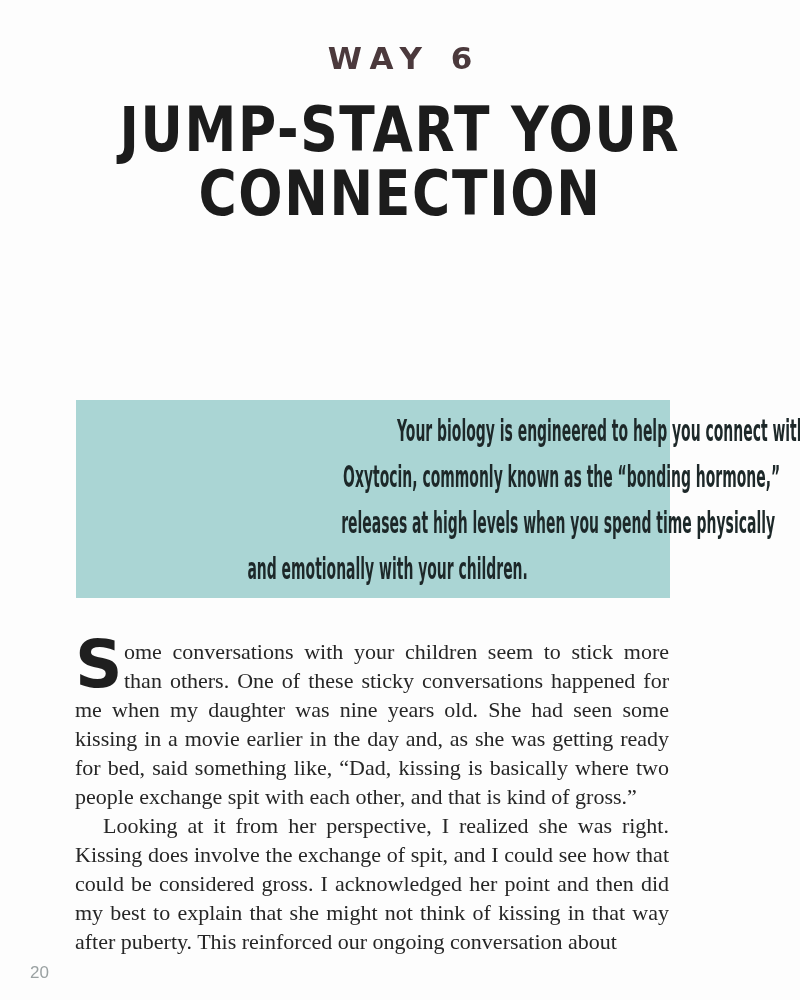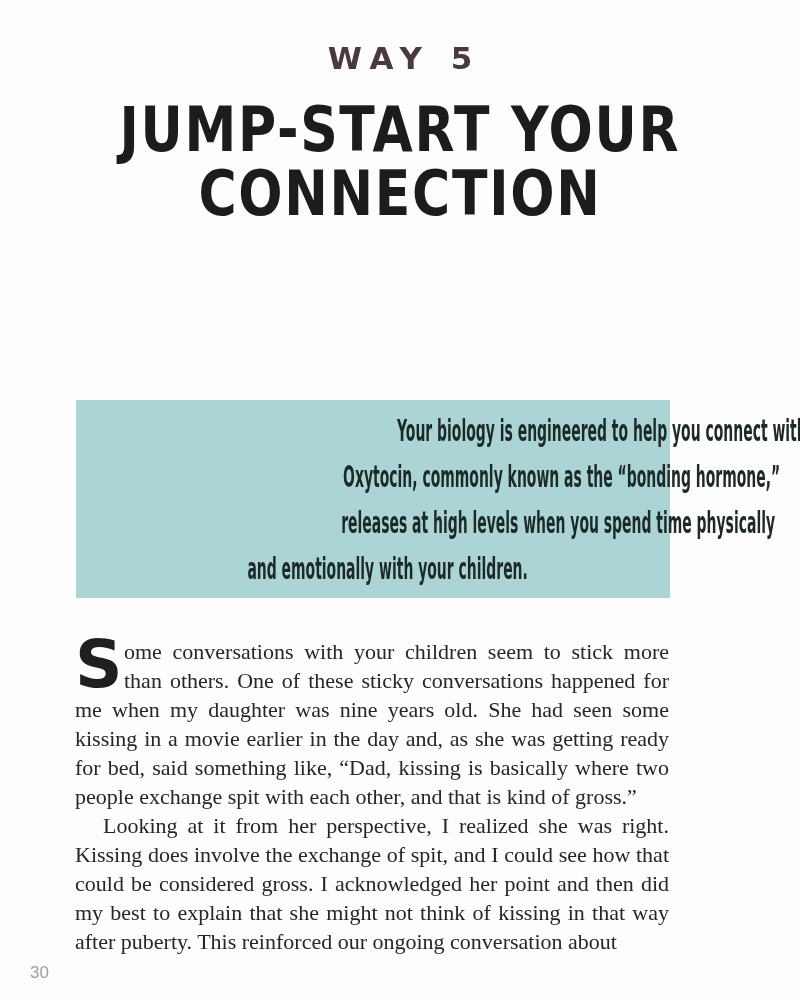--- a/index.html
+++ b/index.html
@@ -95,34 +95,34 @@
     font-family: "Liberation Sans", sans-serif;
     font-size: 17px;
     color: #9aa1a2;
   }
 </style>
 </head>
 <body>
 
 <div class="page">
 
-  <div class="kicker" style="color: rgb(75, 57, 60);">WAY 5</div>
+  <div class="kicker" style="color: rgb(75, 57, 60);">WAY 6</div>
 
   <div class="title">
     <div class="title-line" style="color: rgb(28, 28, 28);">JUMP-START YOUR</div>
     <div class="title-line" style="color: rgb(28, 28, 28);">CONNECTION</div>
   </div>
 
   <div class="callout" style="background: rgb(170, 213, 212);">
     <div class="callout-line">Your biology is engineered to help you connect with your children!</div>
     <div class="callout-line">Oxytocin, commonly known as the “bonding hormone,”</div>
     <div class="callout-line">releases at high levels when you spend time physically</div>
     <div class="callout-line">and emotionally with your children.</div>
   </div>
 
   <div class="body-text">
     <p><span class="drop-cap">S</span><span>ome conversations with your children seem to stick more than others. One of these sticky conversations happened for me when my daughter was nine years old. She had seen some kissing in a movie earlier in the day and, as she was getting ready for bed, said something like, “Dad, kissing is basically where two people exchange spit with each other, and that is kind of gross.”</span></p>
     <p class="para-indent">Looking at it from her perspective, I realized she was right. Kissing does involve the exchange of spit, and I could see how that could be considered gross. I acknowledged her point and then did my best to explain that she might not think of kissing in that way after puberty. This reinforced our ongoing conversation about</p>
   </div>
 
-  <div class="page-number" style="color: rgb(154, 161, 162);">30</div>
+  <div class="page-number" style="color: rgb(154, 161, 162);">20</div>
 
 </div>
 
 </body></html>

